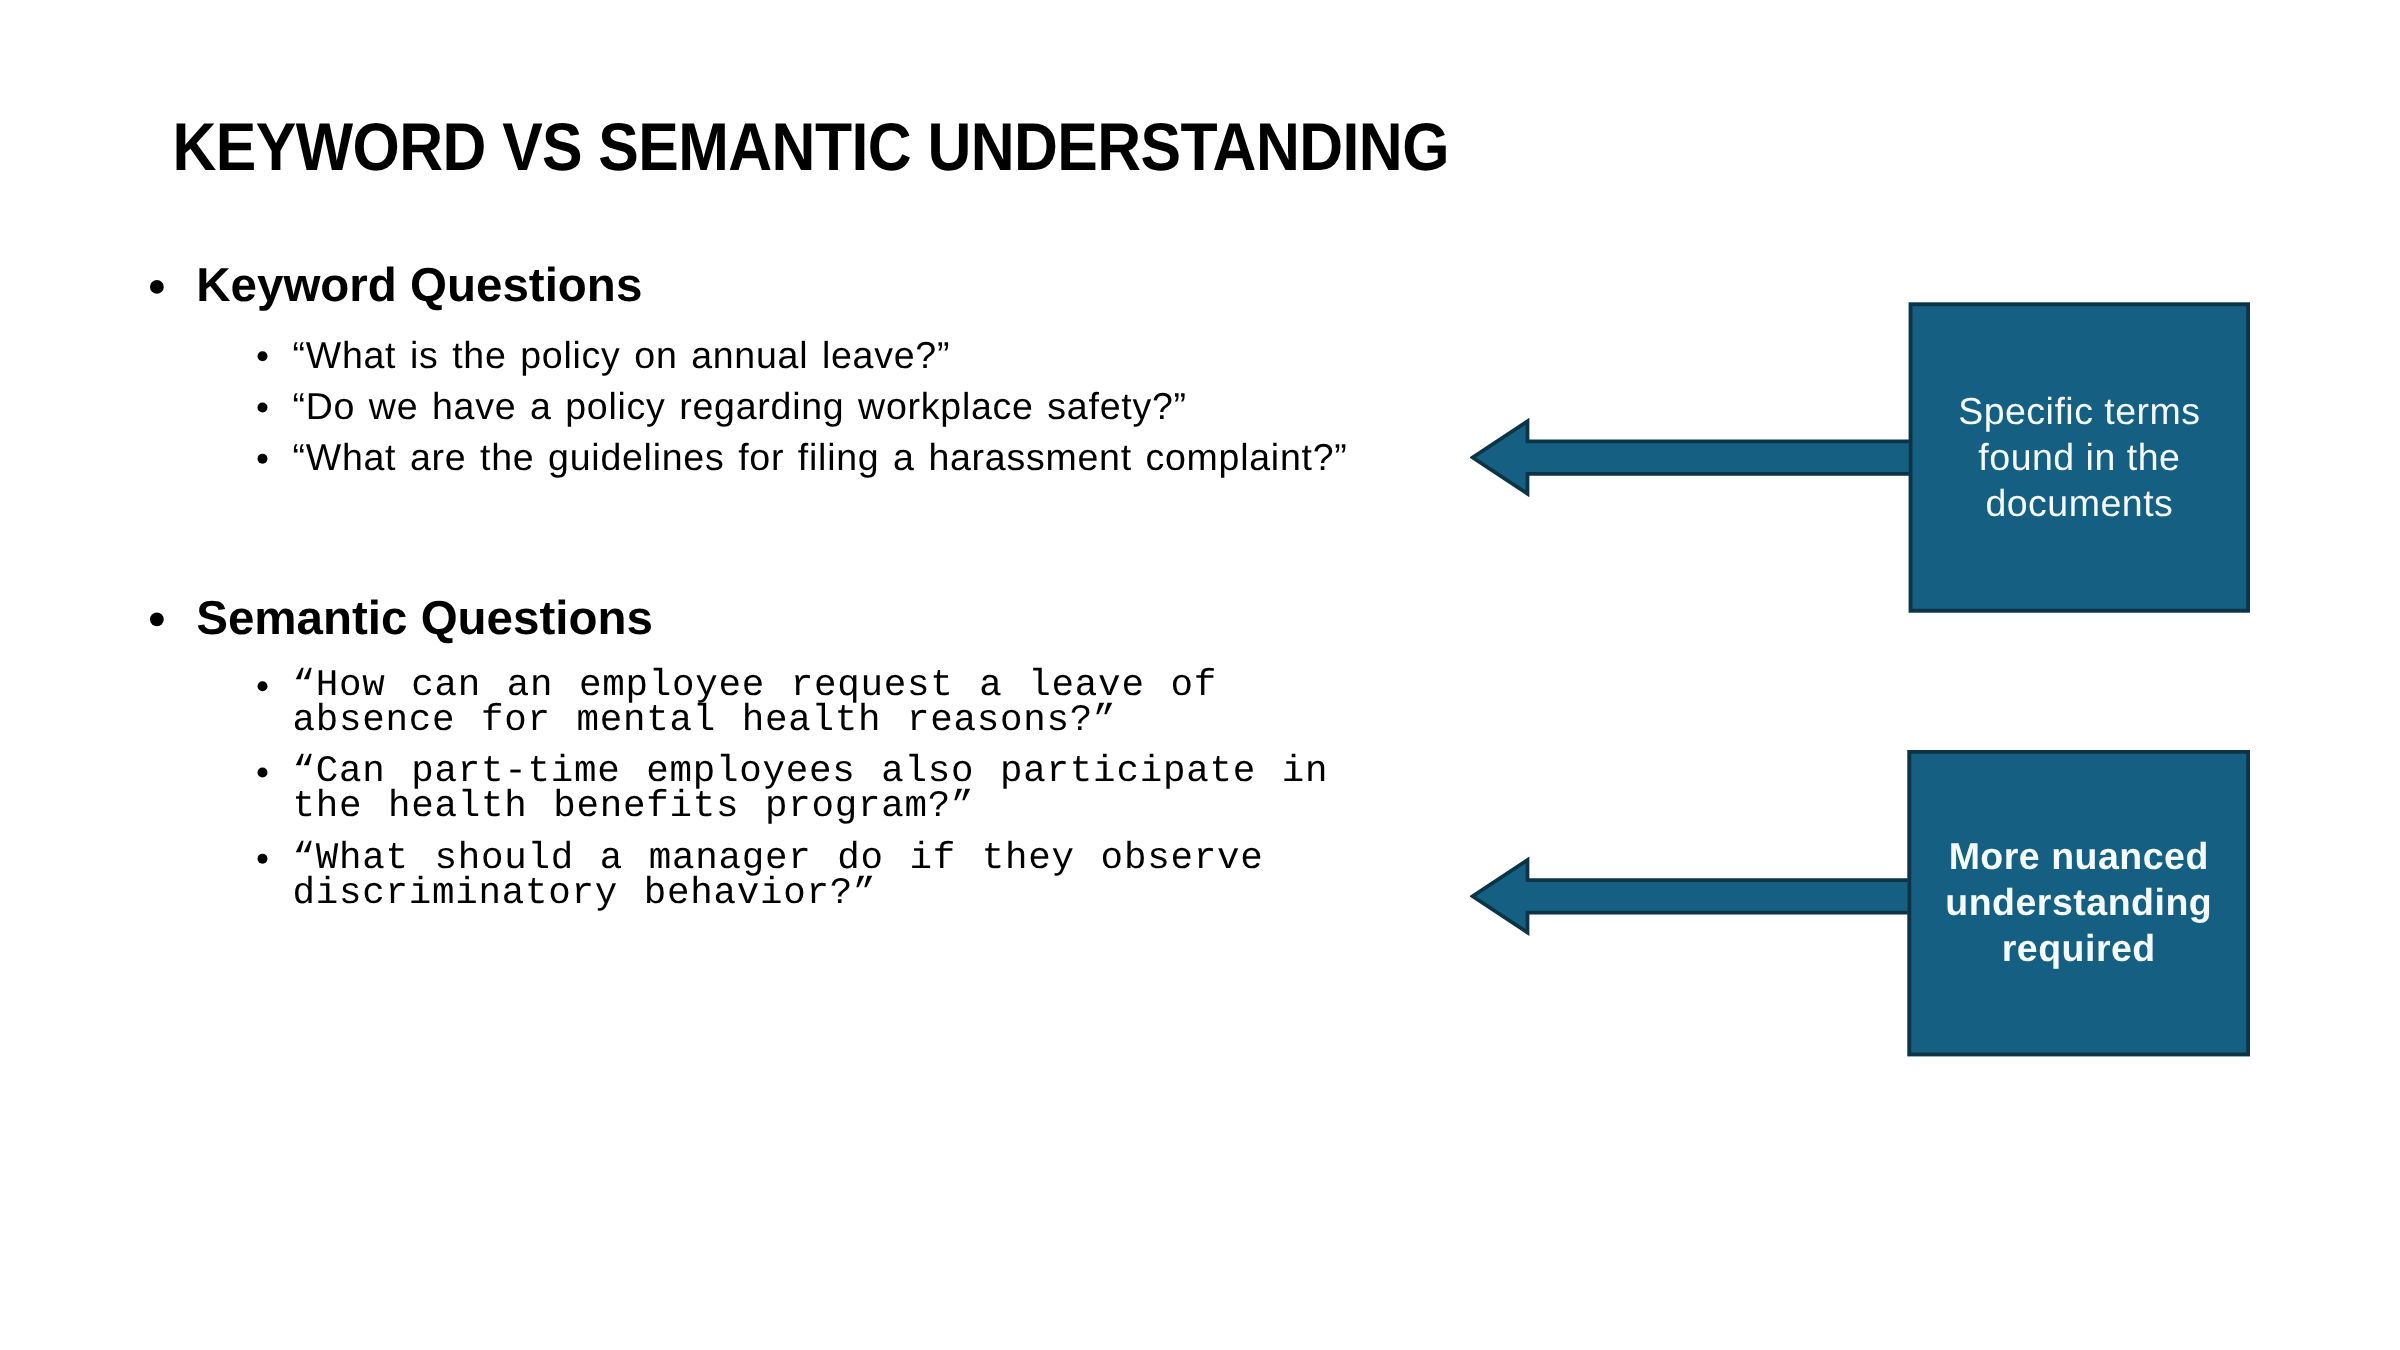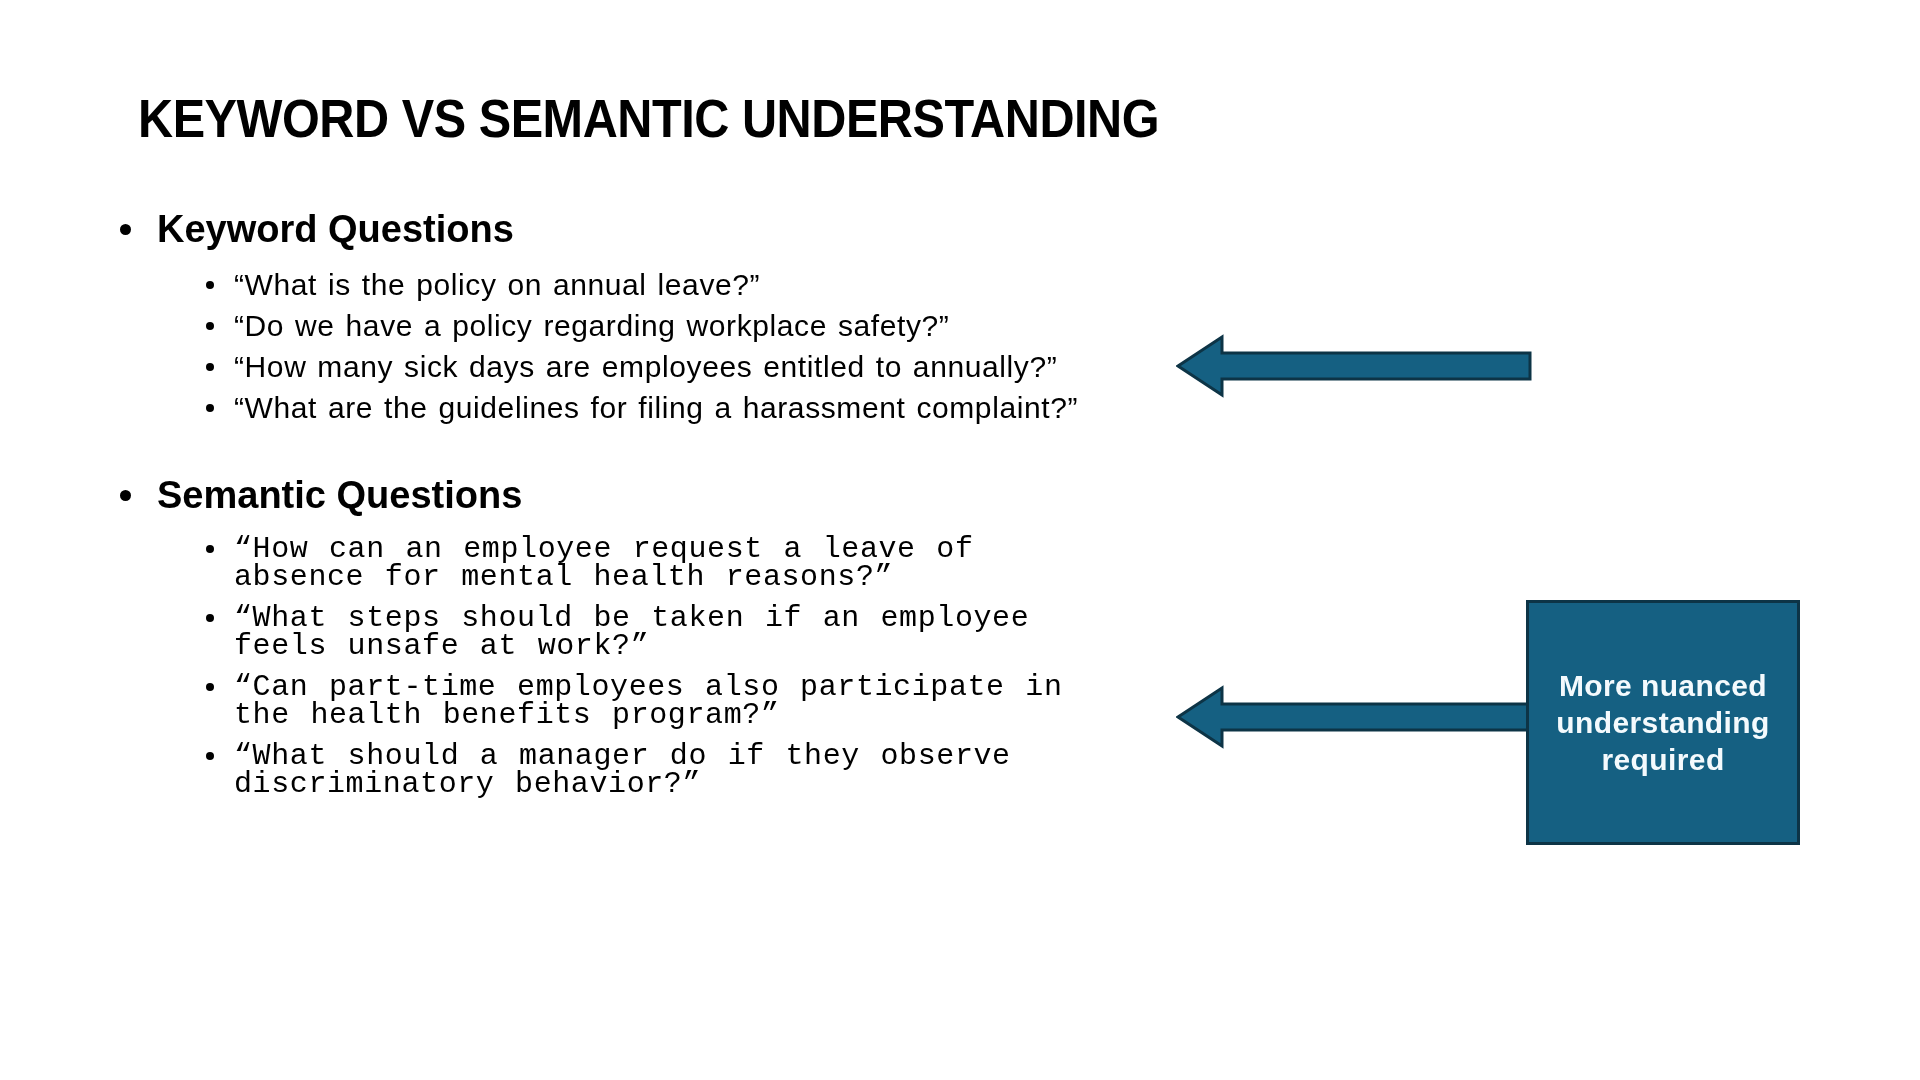--- a/index.html
+++ b/index.html
@@ -133,54 +133,47 @@
     <li>
       <span class="b2"></span>
       <span>“What is the policy on annual leave?”</span>
     </li>
     <li>
       <span class="b2"></span>
       <span>“Do we have a policy regarding workplace safety?”</span>
     </li>
     <li>
       <span class="b2"></span>
-      <span>“How many sick days are employees entitled to annually?”</span>
-    </li>
-    <li>
-      <span class="b2"></span>
       <span>“What are the guidelines for filing a harassment complaint?”</span>
     </li>
   </ul>
 
   <div class="l1 sec-semantic">
     <span class="b1"></span>
     <h2>Semantic Questions</h2>
   </div>
 
   <ul class="qlist semantic">
     <li>
       <span class="b2"></span>
       <span>“How can an employee request a leave of absence for mental health reasons?”</span>
     </li>
     <li>
       <span class="b2"></span>
-      <span>“What steps should be taken if an employee feels unsafe at work?”</span>
-    </li>
-    <li>
-      <span class="b2"></span>
       <span>“Can part-time employees also participate in the health benefits program?”</span>
     </li>
     <li>
       <span class="b2"></span>
       <span>“What should a manager do if they observe discriminatory behavior?”</span>
     </li>
   </ul>
 
   <svg class="arrow arrow-keyword" viewBox="0 0 356 66" aria-hidden="true">
     <polygon points="2,33 46,4 46,20 354,20 354,46 46,46 46,62"></polygon>
   </svg>
+  <div class="callout-box box-keyword">Specific terms found in the documents</div>
 
   <svg class="arrow arrow-semantic" viewBox="0 0 356 66" aria-hidden="true">
     <polygon points="2,33 46,4 46,20 354,20 354,46 46,46 46,62"></polygon>
   </svg>
   <div class="callout-box box-semantic">More nuanced understanding required</div>
 
 </div>
 
 </body></html>

